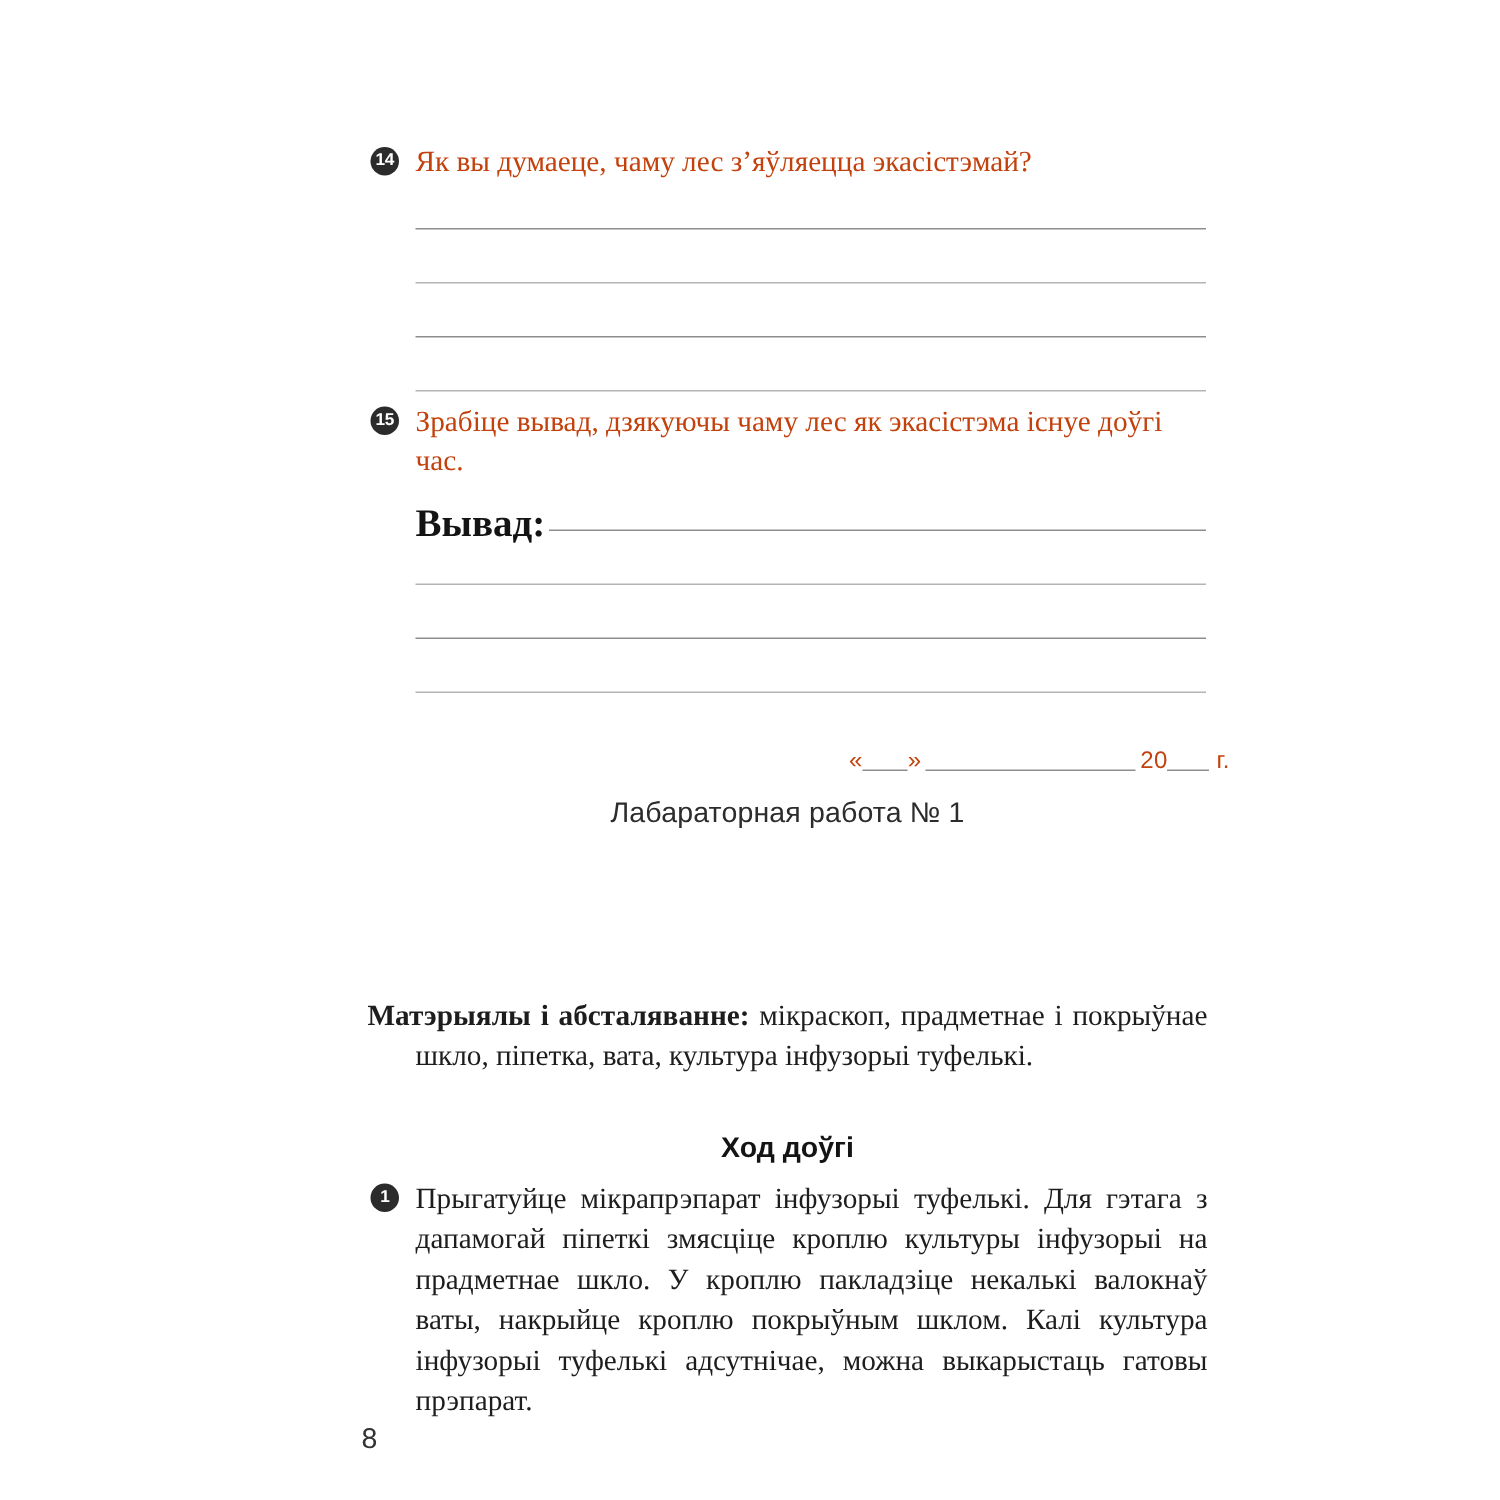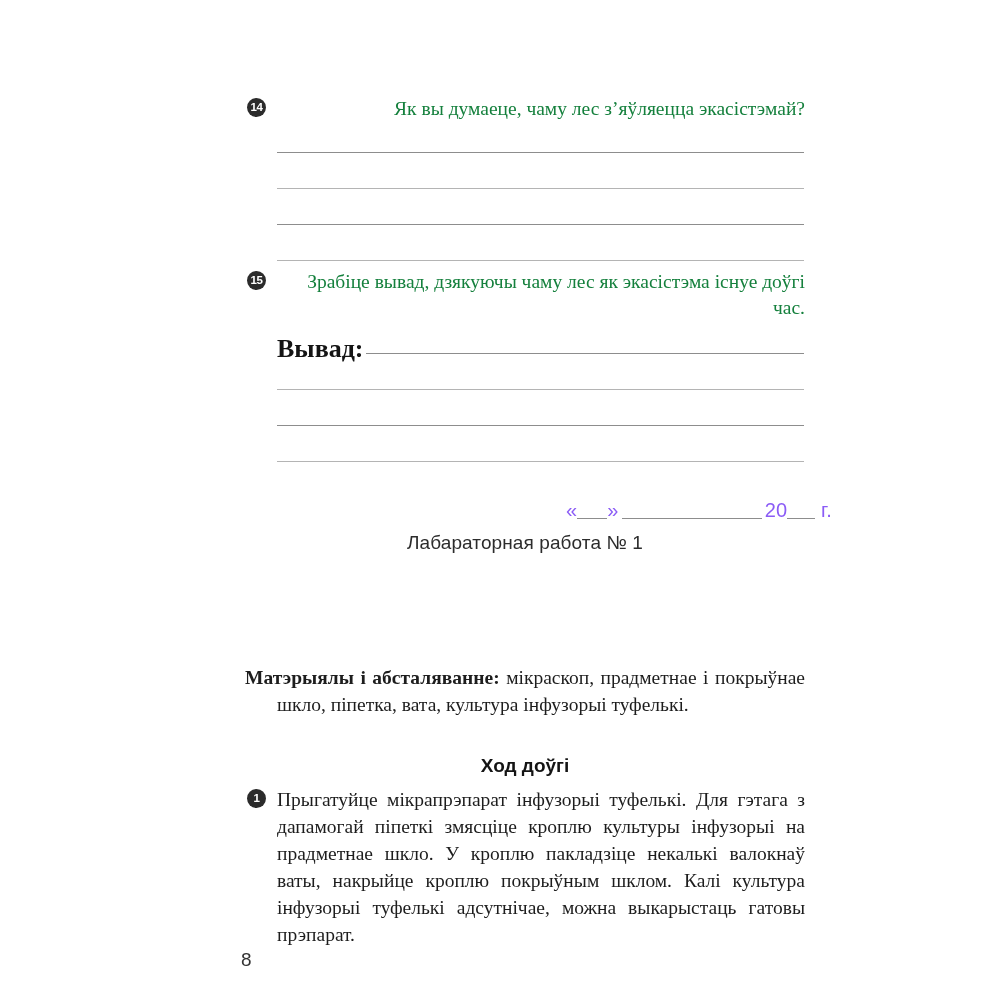--- a/index.html
+++ b/index.html
@@ -54,43 +54,43 @@
   .qrow .gutter {
     position: absolute;
     left: 2px;
     top: 2px;
     width: 22px;
   }
   .qrow .qtext {
     margin-left: 32px;
     font-size: 19.5px;
     line-height: 26px;
-    color: #15803d;
-    text-align: right;
+    color: #c2410c;
+    text-align: left;
   }
 
   
   .rule {
     position: absolute;
     height: 0;
     border-top: 1px solid #b4b4b4;
   }
   .rule.dark { border-top-color: #8d8d8d; }
 
   
   .lbl {
     font-weight: 700;
   }
 
   
   .dateline {
     position: absolute;
     font-family: "Liberation Sans", "DejaVu Sans", sans-serif;
-    font-size: 20px;
-    color: #8b5cf6;
+    font-size: 16px;
+    color: #c2410c;
     white-space: nowrap;
     letter-spacing: 0.2px;
   }
   .dateline .u-short {
     display: inline-block;
     width: 30px;
     border-bottom: 1px solid #8d8d8d;
     vertical-align: -2px;
   }
   .dateline .u-long {

